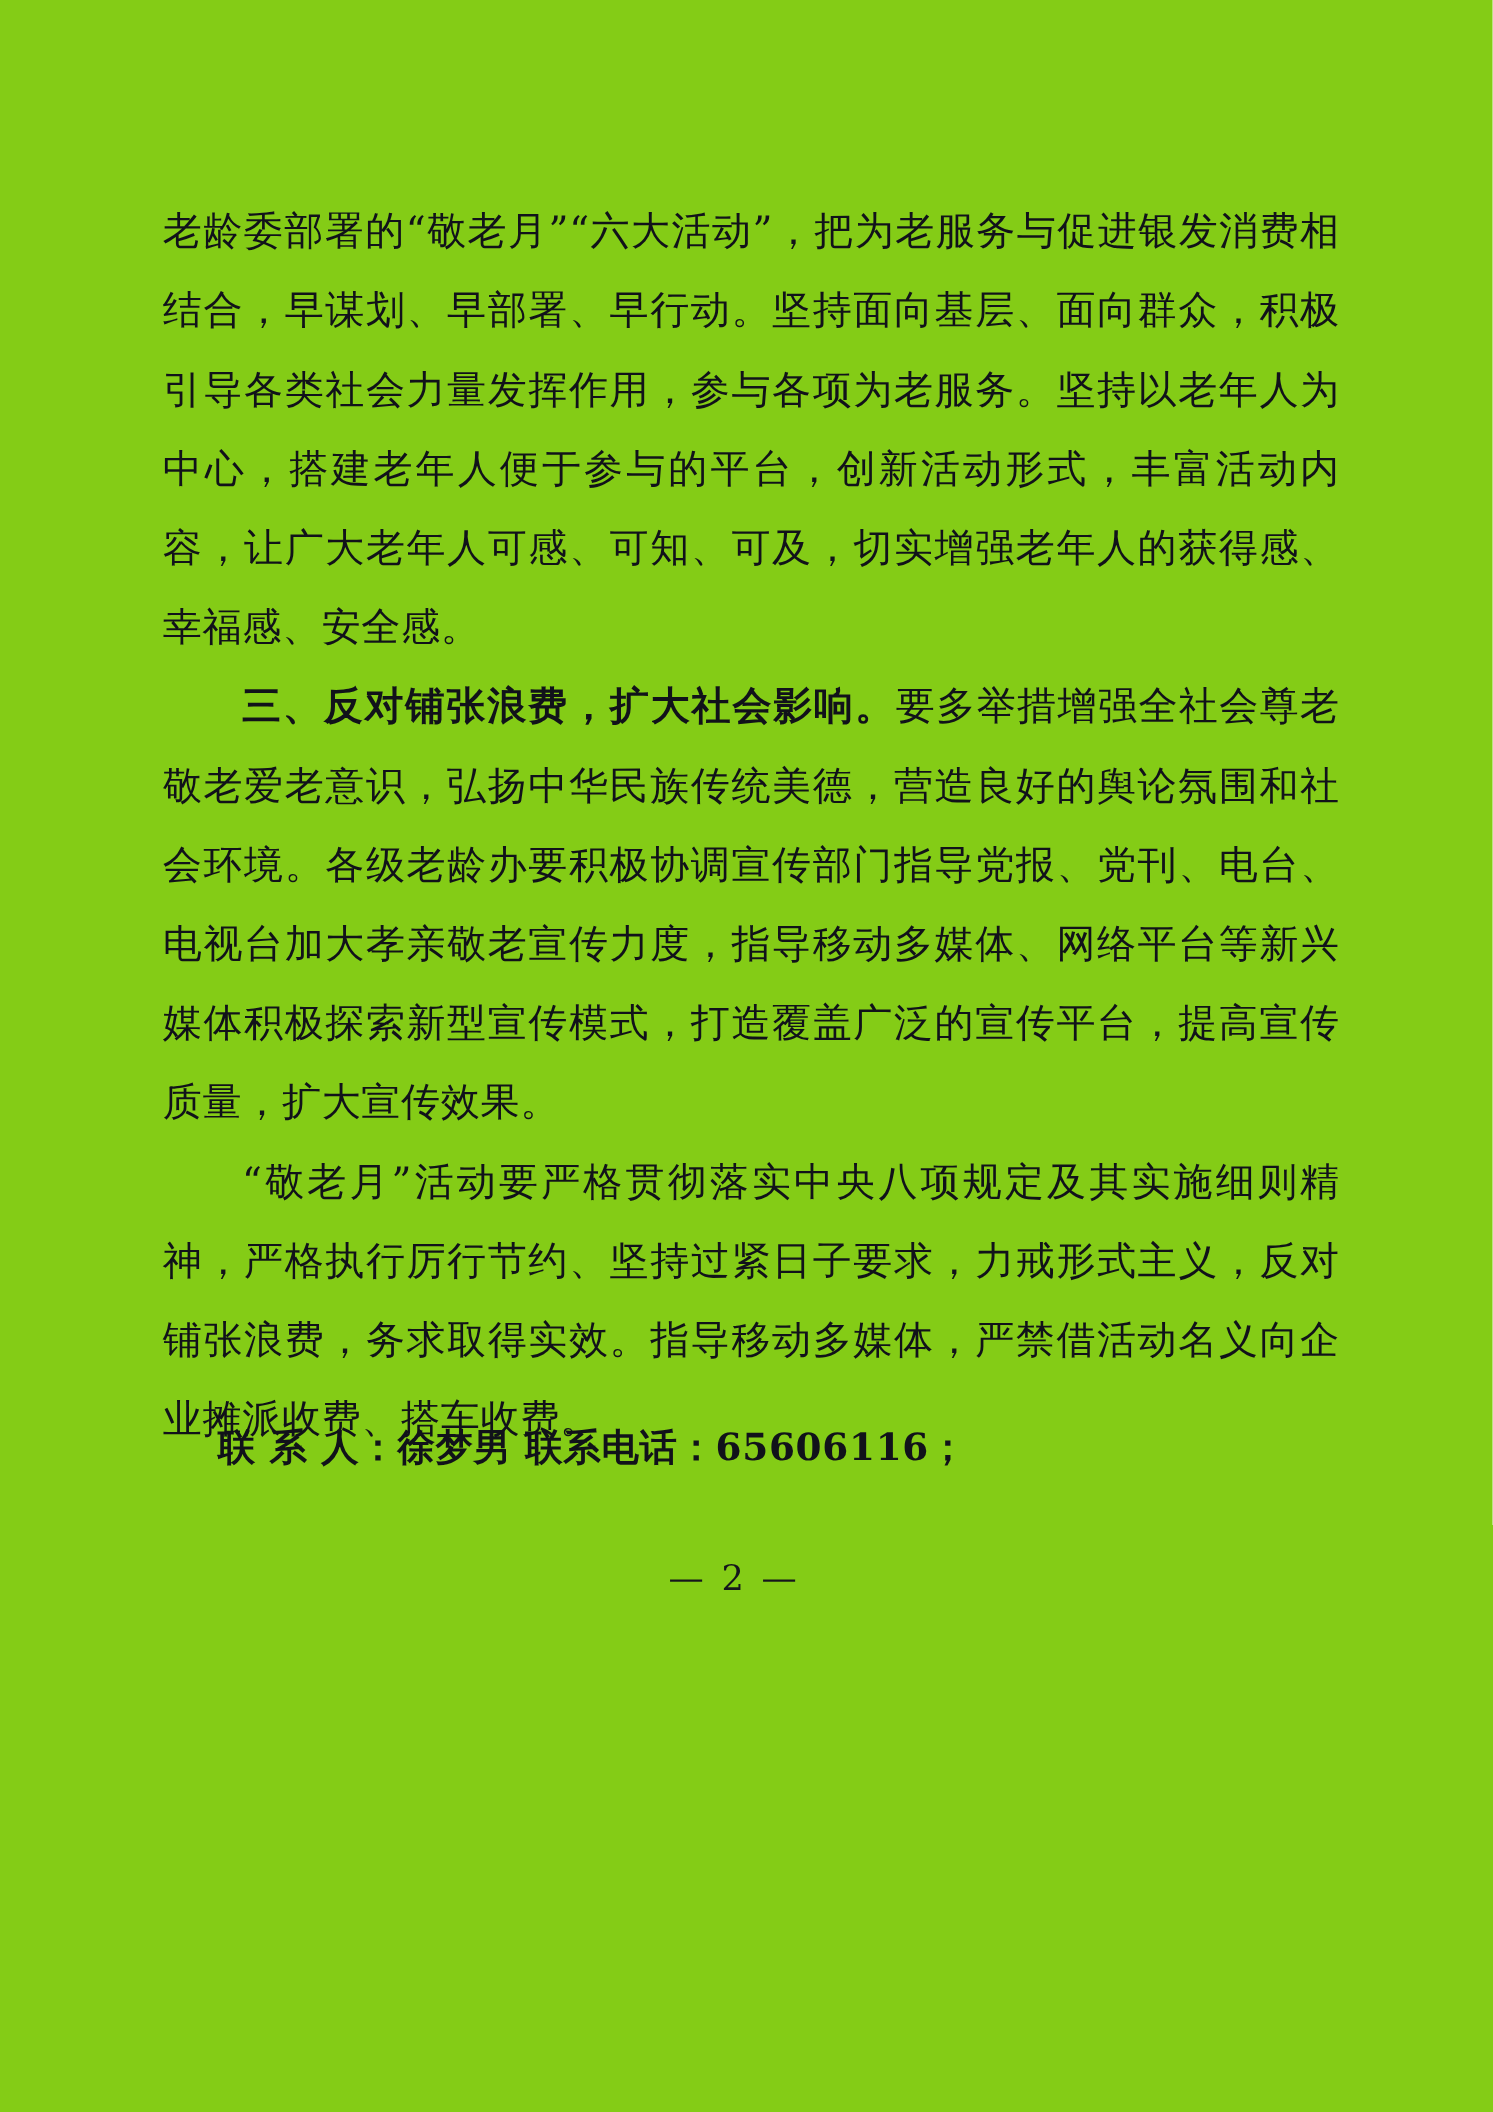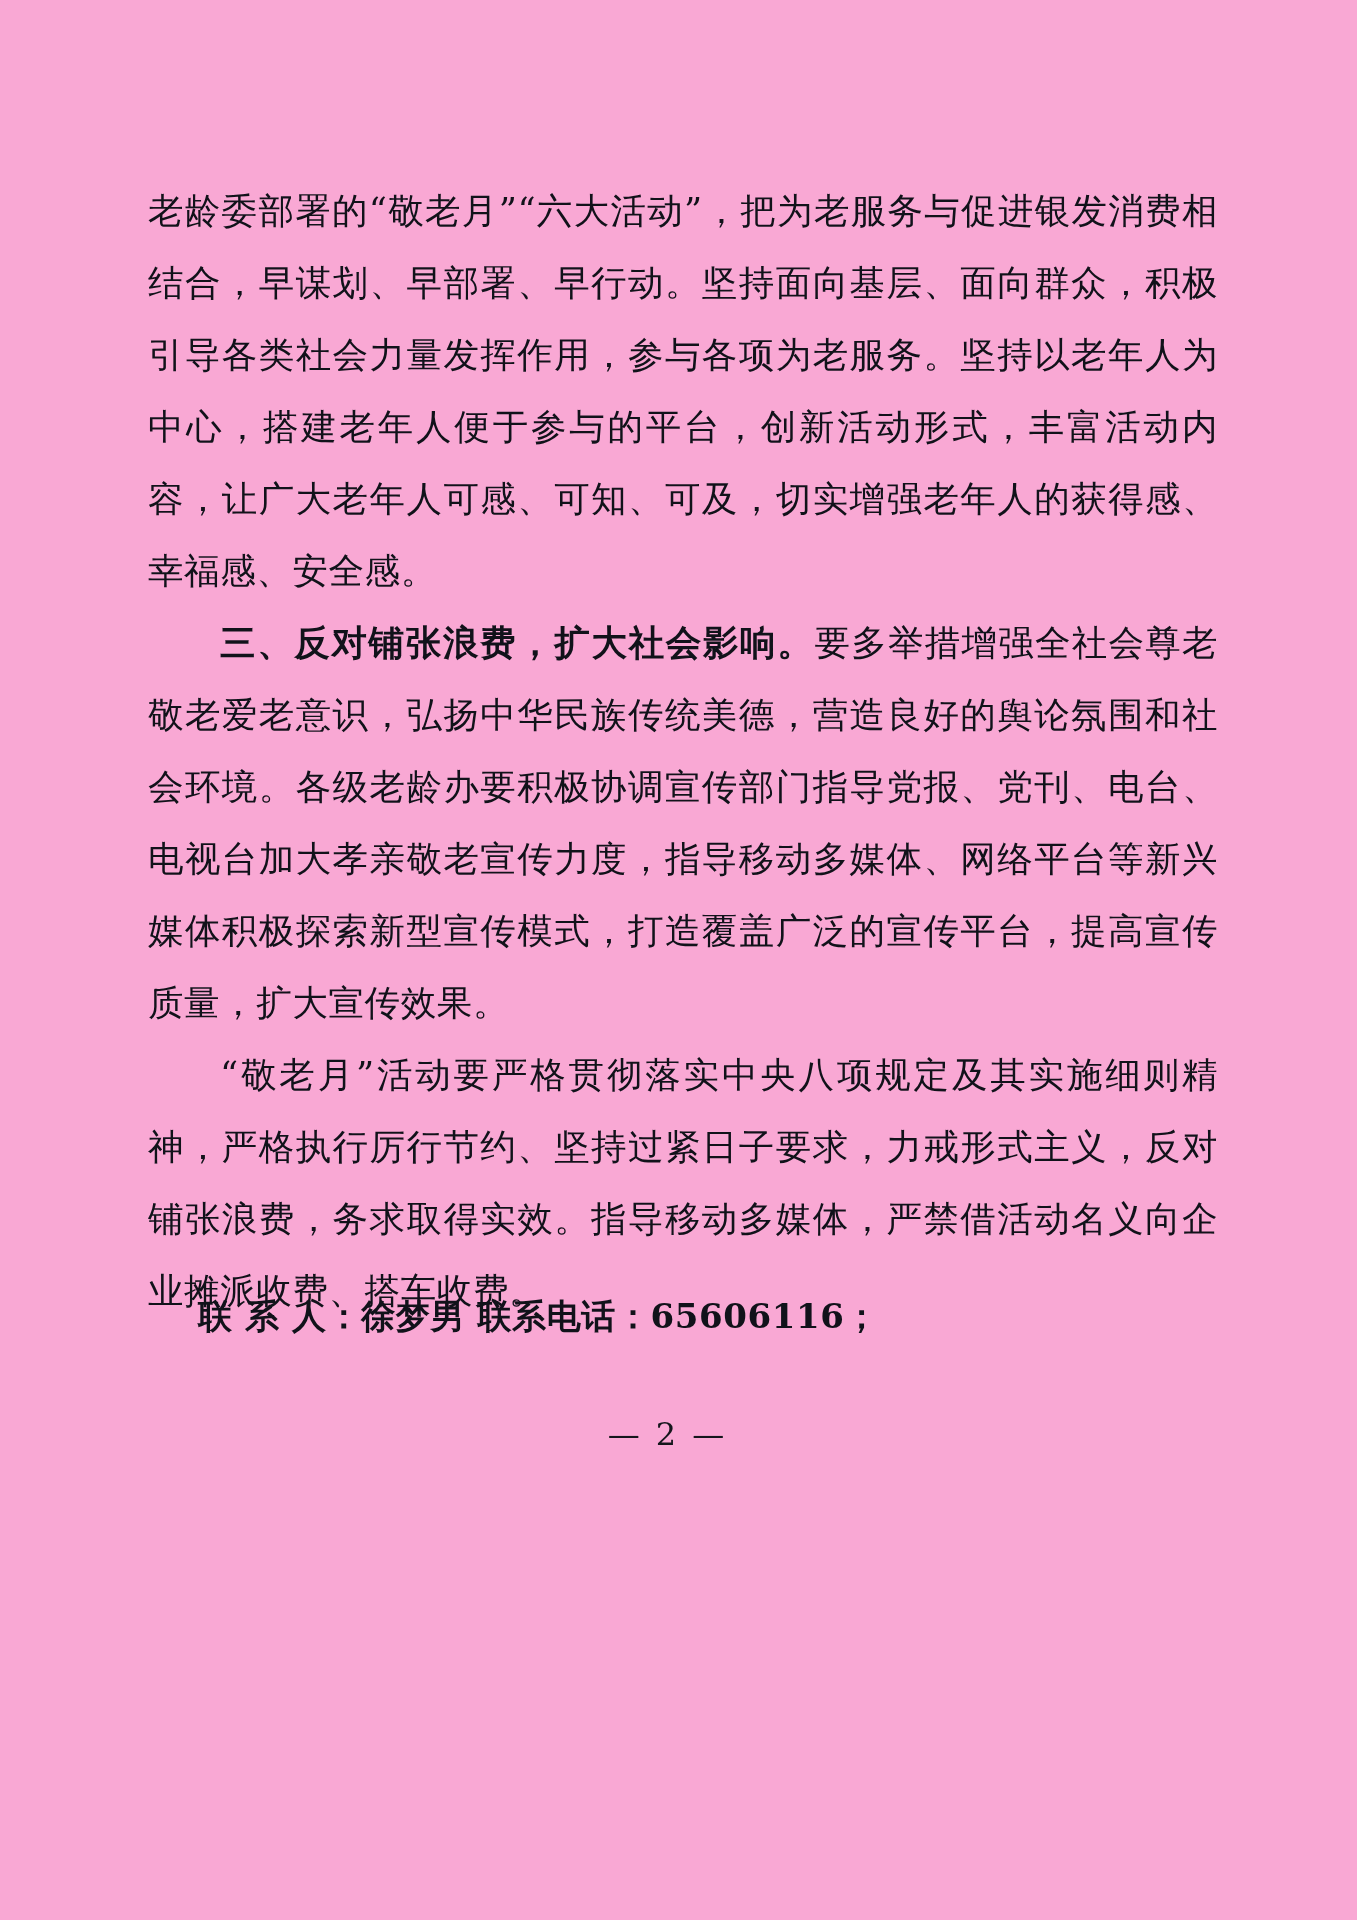--- a/index.html
+++ b/index.html
@@ -4,21 +4,21 @@
 <style>
   html, body {
     margin: 0;
     padding: 0;
     background: #ffffff;
   }
   .page {
     position: relative;
     width: 1357px;
     height: 1920px;
-    background: #f9a8d4;
+    background: #84cc16;
     box-sizing: border-box;
     font-family: "DejaVu Serif", serif;
     color: #0d0d12;
     overflow: hidden;
   }
   .body-area {
     position: absolute;
     left: 148px;
     top: 175px;
     width: 1070px;

